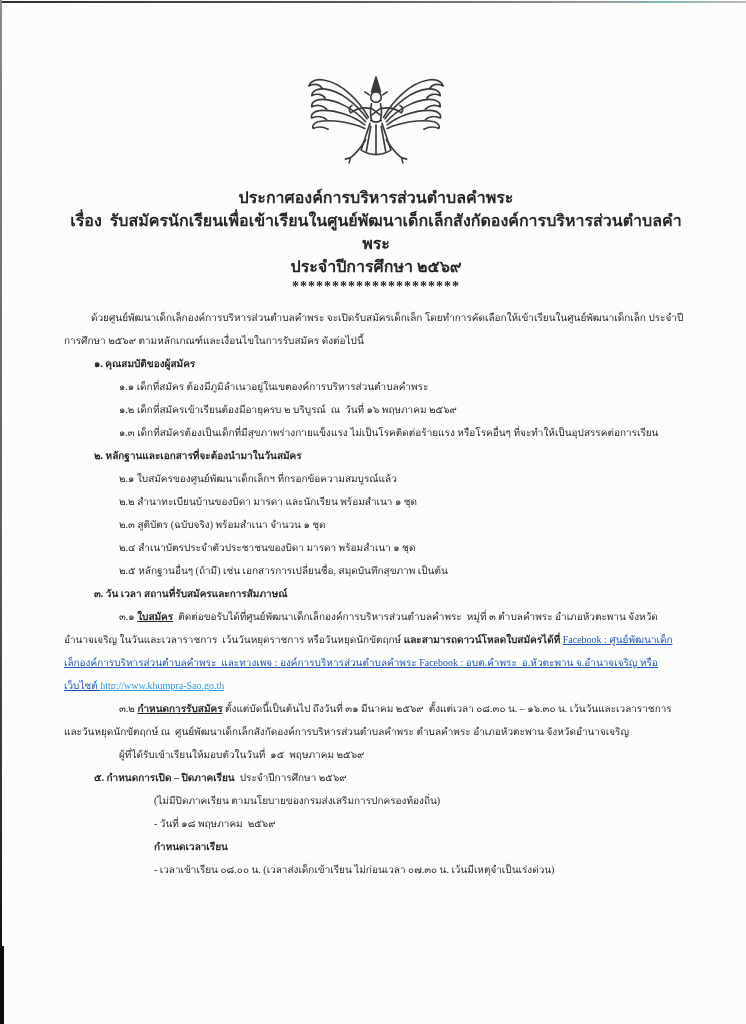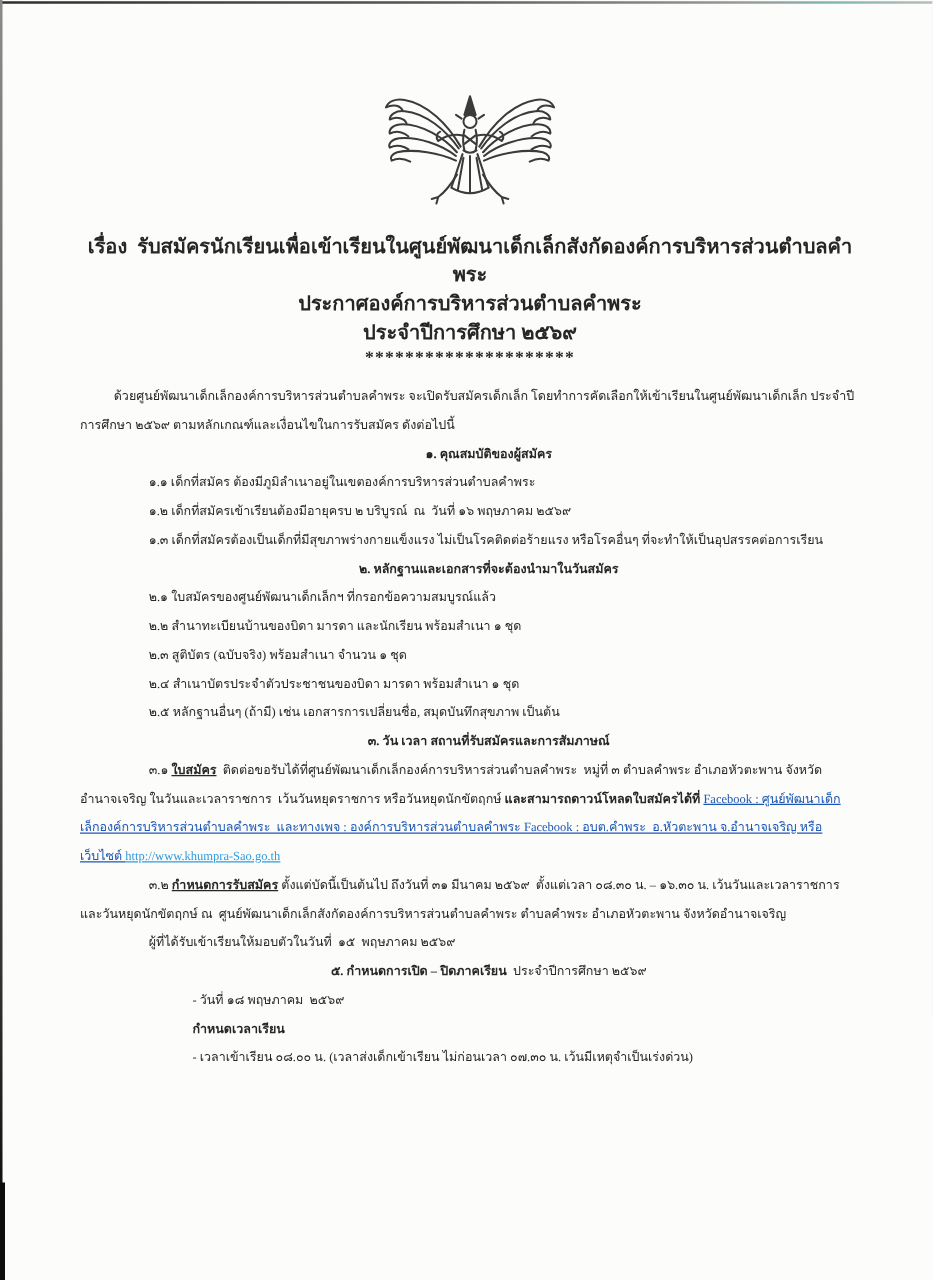--- a/index.html
+++ b/index.html
@@ -43,21 +43,21 @@
     font-size:10px;
     line-height:23px;
     white-space:pre-wrap;
     word-break:normal;
   }
   .c{text-align:center;}
   .b{font-weight:bold;}
   .title{font-size:16px;line-height:23px;}
   .stars{font-size:14px;line-height:18px;letter-spacing:1px;}
   .indent{text-indent:27px;margin-top:10px;}
-  .sec{text-indent:30px;text-align:center;}
+  .sec{text-indent:30px;}
   .sub{text-indent:55px;}
   .sub5{text-indent:90px;}
   .u{text-decoration:underline;}
   .link-dark{color:#1c57b5;text-decoration:underline;cursor:pointer;}
   .link-light{color:#2e9be0;text-decoration:underline;cursor:pointer;margin-top:36px;}
 </style>
 </head>
 <body>
 
 <div class="page">
@@ -87,22 +87,22 @@
           <path d="M118 46 C 128 44, 136 46, 144 52 M144 52 C 147 48, 146 44, 142 42"></path>
           <path d="M103 62 Q110 67 117 62"></path>
           <path d="M102 66 L90 102 Q110 114 130 102 L118 66"></path>
           <path d="M110 68 L110 107 M103 70 L97 104 M117 70 L123 104"></path>
           <path d="M96 88 C 90 98, 84 106, 76 112 M76 112 l-7 2 M76 112 l-2 7"></path>
           <path d="M124 88 C 130 98, 136 106, 144 112 M144 112 l7 2 M144 112 l2 7"></path>
         </g>
       </svg>
     </div>
 
+    <div class="t title c b">ประกาศองค์การบริหารส่วนตำบลคำพระ</div>
     <div class="t title c b">เรื่อง  รับสมัครนักเรียนเพื่อเข้าเรียนในศูนย์พัฒนาเด็กเล็กสังกัดองค์การบริหารส่วนตำบลคำพระ</div>
-    <div class="t title c b">ประกาศองค์การบริหารส่วนตำบลคำพระ</div>
     <div class="t title c b">ประจำปีการศึกษา ๒๕๖๙</div>
     <div class="t stars c b">*********************</div>
 
     <p class="t indent">ด้วยศูนย์พัฒนาเด็กเล็กองค์การบริหารส่วนตำบลคำพระ จะเปิดรับสมัครเด็กเล็ก โดยทำการคัดเลือกให้เข้าเรียนในศูนย์พัฒนาเด็กเล็ก ประจำปีการศึกษา ๒๕๖๙ ตามหลักเกณฑ์และเงื่อนไขในการรับสมัคร ดังต่อไปนี้</p>
 
     <p class="t sec b">๑. คุณสมบัติของผู้สมัคร</p>
     <p class="t sub">๑.๑ เด็กที่สมัคร ต้องมีภูมิลำเนาอยู่ในเขตองค์การบริหารส่วนตำบลคำพระ</p>
     <p class="t sub">๑.๒ เด็กที่สมัครเข้าเรียนต้องมีอายุครบ ๒ บริบูรณ์  ณ  วันที่ ๑๖ พฤษภาคม ๒๕๖๙</p>
     <p class="t sub">๑.๓ เด็กที่สมัครต้องเป็นเด็กที่มีสุขภาพร่างกายแข็งแรง ไม่เป็นโรคติดต่อร้ายแรง หรือโรคอื่นๆ ที่จะทำให้เป็นอุปสรรคต่อการเรียน</p>
 
@@ -113,18 +113,19 @@
     <p class="t sub">๒.๔ สำเนาบัตรประจำตัวประชาชนของบิดา มารดา พร้อมสำเนา ๑ ชุด</p>
     <p class="t sub">๒.๕ หลักฐานอื่นๆ (ถ้ามี) เช่น เอกสารการเปลี่ยนชื่อ, สมุดบันทึกสุขภาพ เป็นต้น</p>
 
     <p class="t sec b">๓. วัน เวลา สถานที่รับสมัครและการสัมภาษณ์</p>
     <p class="t sub"><span>๓.๑ </span><span class="b u">ใบสมัคร</span><span>  ติดต่อขอรับได้ที่ศูนย์พัฒนาเด็กเล็กองค์การบริหารส่วนตำบลคำพระ  หมู่ที่ ๓ ตำบลคำพระ อำเภอหัวตะพาน จังหวัดอำนาจเจริญ ในวันและเวลาราชการ  เว้นวันหยุดราชการ หรือวันหยุดนักขัตฤกษ์ </span><span class="b">และสามารถดาวน์โหลดใบสมัครได้ที่ </span><span class="link-dark">Facebook : ศูนย์พัฒนาเด็กเล็กองค์การบริหารส่วนตำบลคำพระ  และทางเพจ : องค์การบริหารส่วนตำบลคำพระ Facebook : อบต.คำพระ  อ.หัวตะพาน จ.อำนาจเจริญ หรือเว็บไซต์ </span><span class="link-light">http://www.khumpra-Sao.go.th</span></p>
     <p class="t sub"><span>๓.๒ </span><span class="b u">กำหนดการรับสมัคร</span><span> ตั้งแต่บัดนี้เป็นต้นไป ถึงวันที่ ๓๑ มีนาคม ๒๕๖๙  ตั้งแต่เวลา ๐๘.๓๐ น. – ๑๖.๓๐ น. เว้นวันและเวลาราชการ  และวันหยุดนักขัตฤกษ์ ณ  ศูนย์พัฒนาเด็กเล็กสังกัดองค์การบริหารส่วนตำบลคำพระ ตำบลคำพระ อำเภอหัวตะพาน จังหวัดอำนาจเจริญ</span></p>
 
     <p class="t sub">ผู้ที่ได้รับเข้าเรียนให้มอบตัวในวันที่  ๑๕  พฤษภาคม ๒๕๖๙</p>
 
     <p class="t sec"><span class="b">๕. กำหนดการเปิด – ปิดภาคเรียน</span><span>  ประจำปีการศึกษา ๒๕๖๙</span></p>
+    <p class="t sub5">(ไม่มีปิดภาคเรียน ตามนโยบายของกรมส่งเสริมการปกครองท้องถิ่น)</p>
     <p class="t sub5">- วันที่ ๑๘ พฤษภาคม  ๒๕๖๙</p>
     <p class="t sub5 b">กำหนดเวลาเรียน</p>
     <p class="t sub5">- เวลาเข้าเรียน ๐๘.๐๐ น. (เวลาส่งเด็กเข้าเรียน ไม่ก่อนเวลา ๐๗.๓๐ น. เว้นมีเหตุจำเป็นเร่งด่วน)</p>
 
   </div>
 </div>
 
 </body></html>

